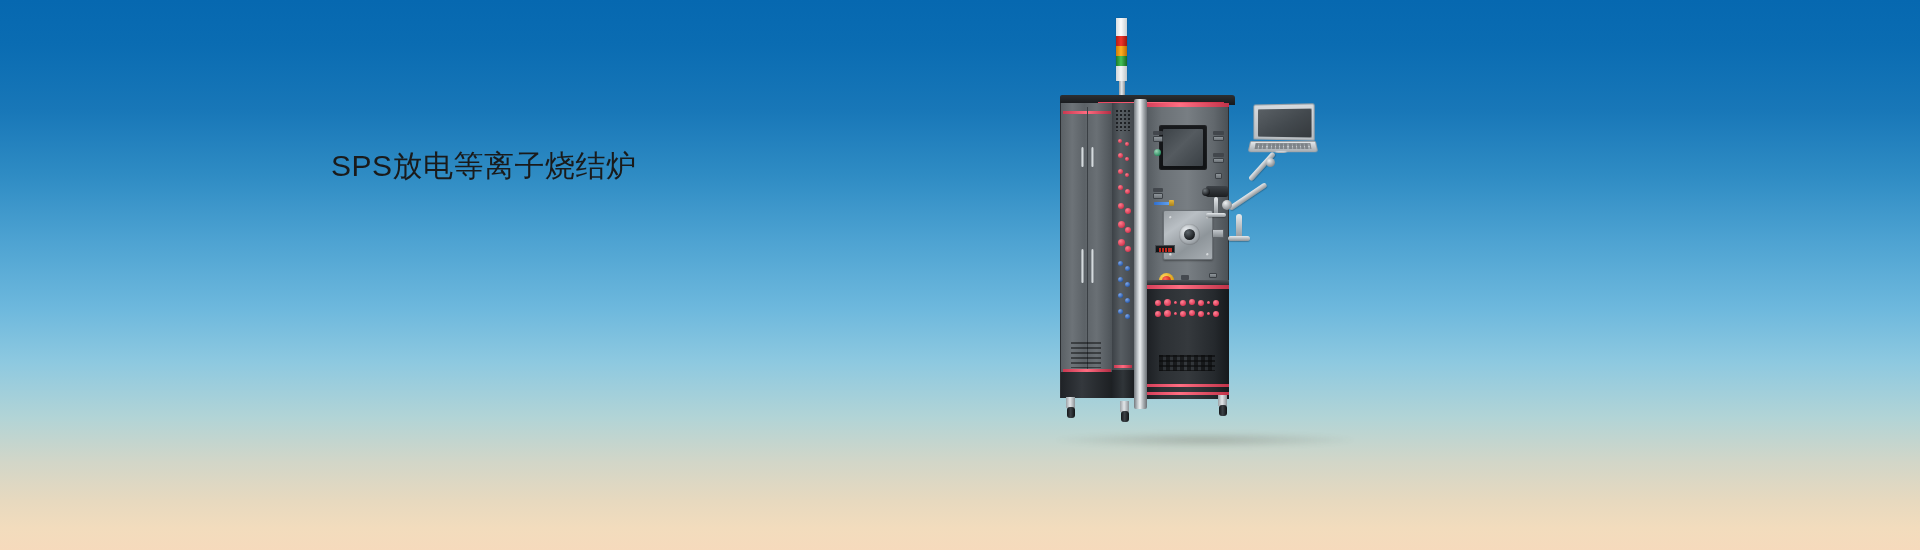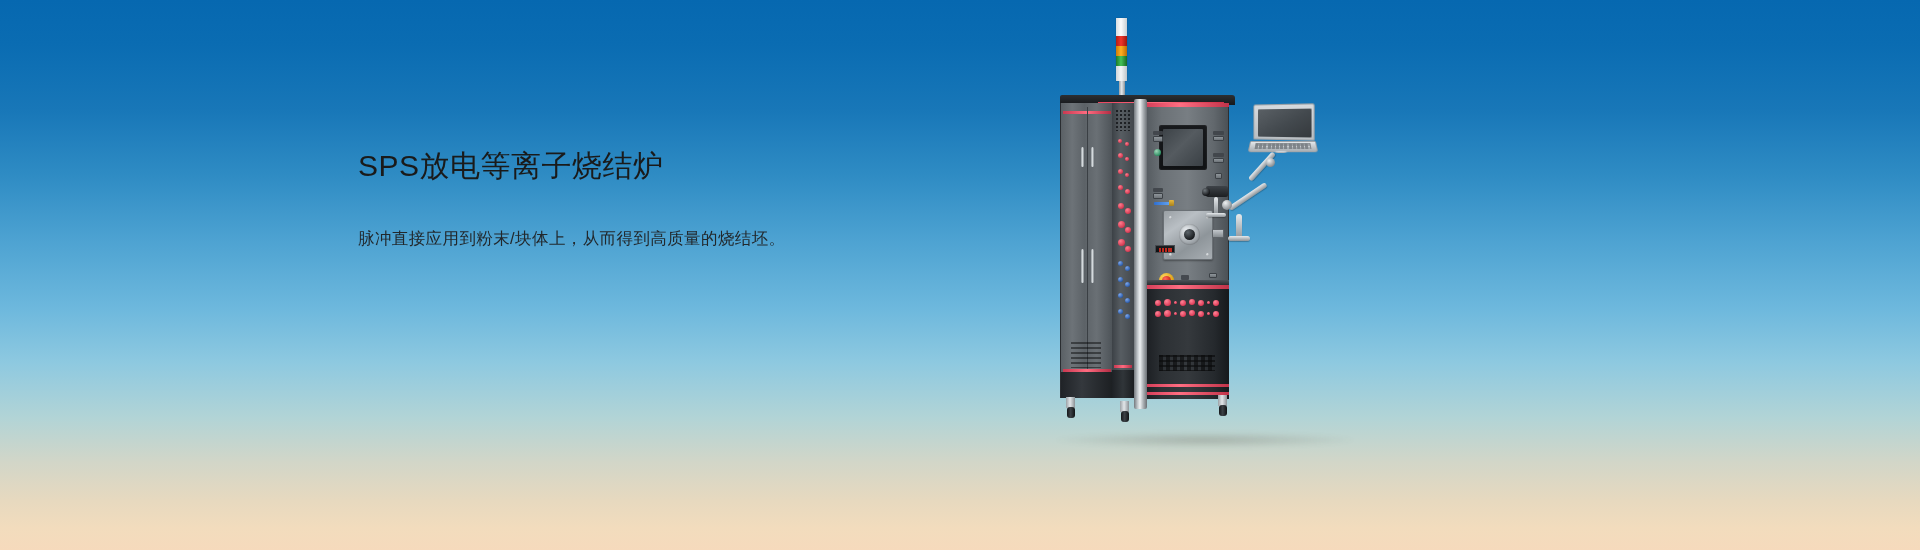--- a/index.html
+++ b/index.html
@@ -24,21 +24,21 @@
       #b2d4d6 76%,
       #d2d6c8 84%,
       #e7d9bf 91%,
       #f2dcbd 96%,
       #f6dabc 100%);
   }
 
   
   #text-block {
     position:absolute;
-    left:358px; top:148px;
+    left:331px; top:148px;
     width:520px;
   }
   #banner-title {
     font-size:30px;
     line-height:1.2;
     color:#1a1a1a;
     font-weight:400;
     letter-spacing:0.5px;
     white-space:nowrap;
   }
@@ -248,21 +248,20 @@
   }
 </style>
 </head>
 <body>
 
 <div id="banner">
 
   <div id="text-block">
     <div id="banner-title">SPS放电等离子烧结炉</div>
     <div id="banner-desc">
-      <span class="line">脉冲直接应用到粉末/块体上，从而得到高质量的烧结坯。</span>
     </div>
   </div>
 
   <div class="ground-shadow"></div>
 
   <div id="machine">
 
     <div class="tower">
       <div class="tower-seg tw-white-top"></div>
       <div class="tower-seg tw-red"></div>

